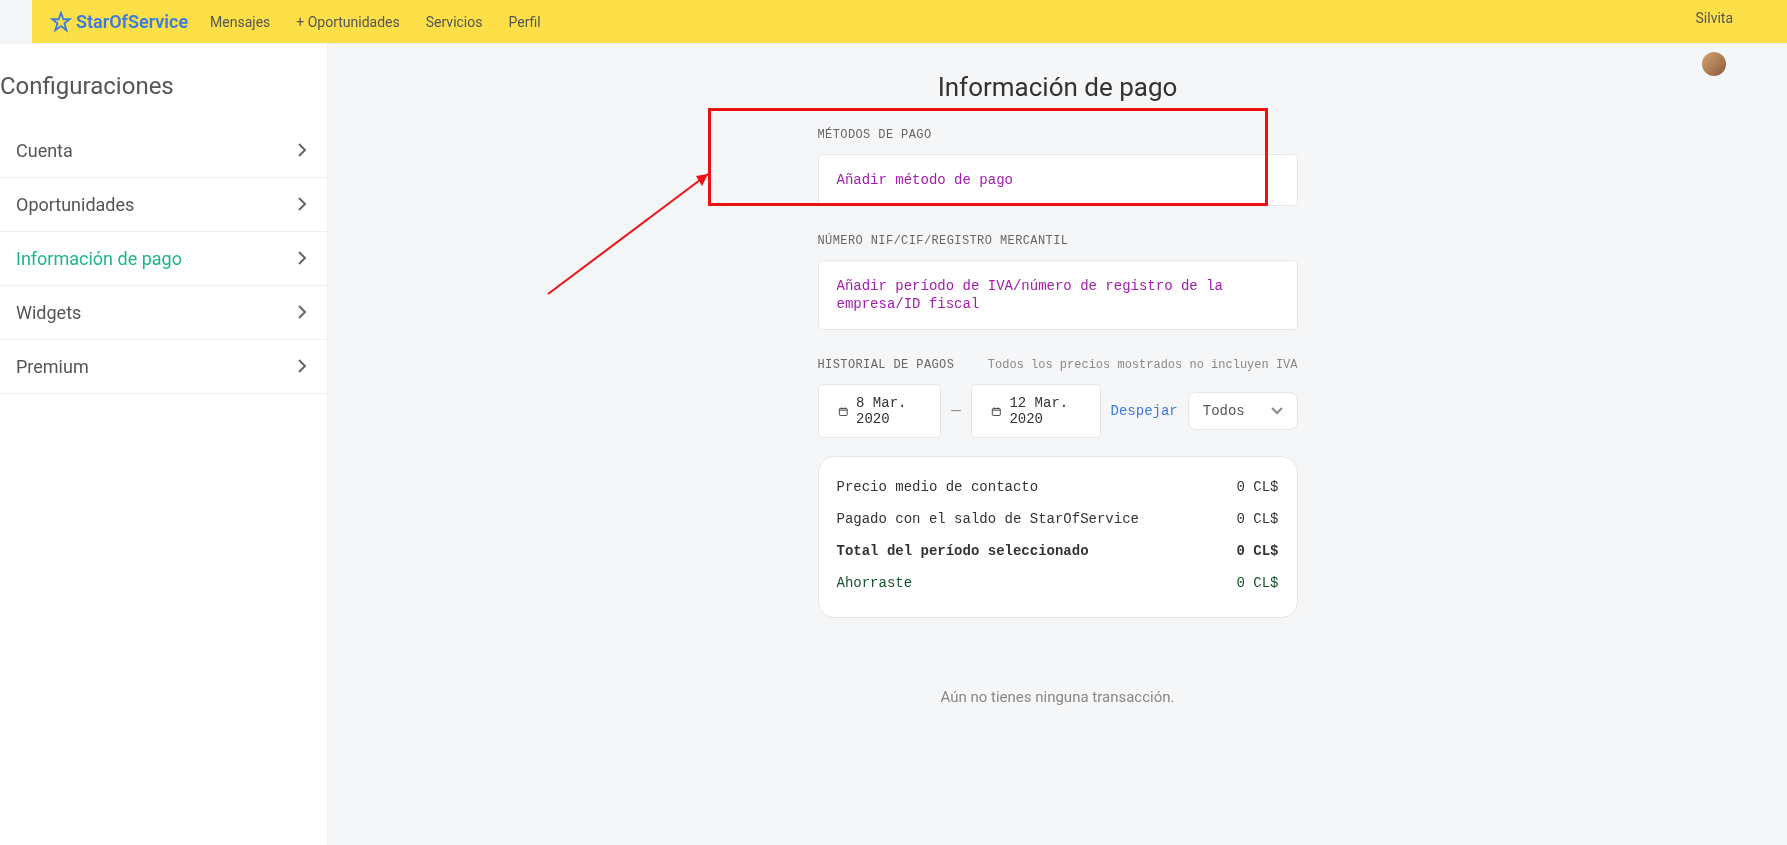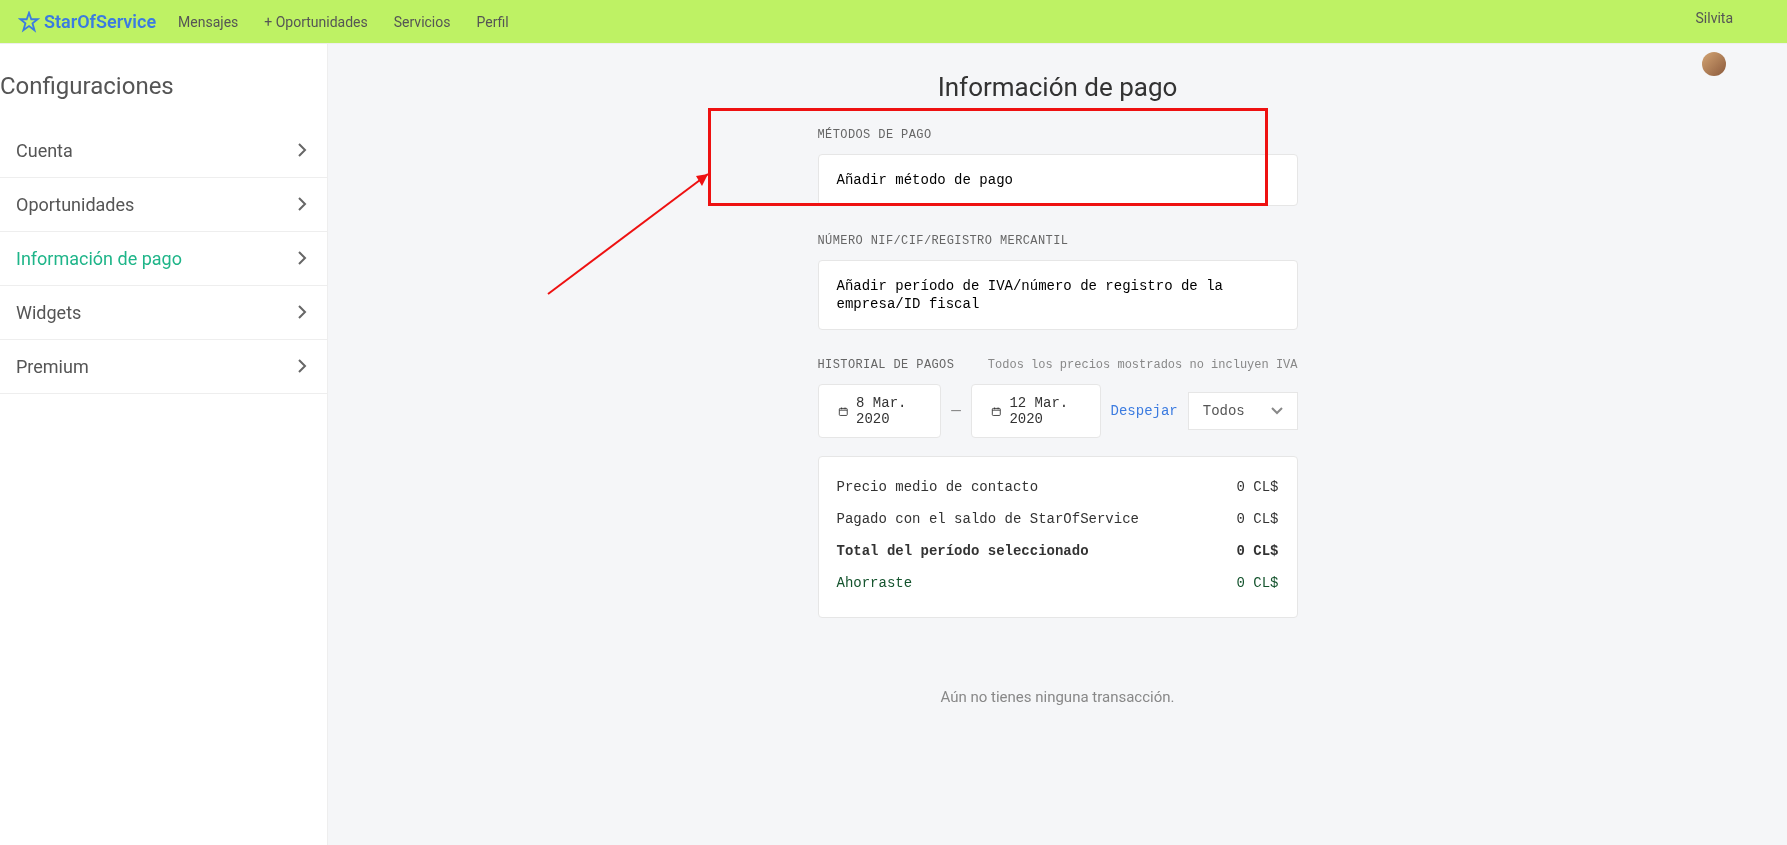--- a/index.html
+++ b/index.html
@@ -5,26 +5,27 @@
     * { margin: 0; padding: 0; box-sizing: border-box; }
     body {
       font-family: -apple-system, BlinkMacSystemFont, 'Segoe UI', Roboto, Helvetica, Arial, sans-serif;
       background: #f5f6f8;
       color: #333;
       width: 1787px;
       height: 845px;
       overflow: hidden;
     }
     .top-nav {
-      background: #bef264;
+      background: #fde047;
       height: 44px;
       display: flex;
       align-items: center;
       padding: 0 18px;
       border-bottom: 1px solid #eee;
+      margin-left: 32px;
     }
     .logo {
       display: flex;
       align-items: center;
       color: #3b7be0;
       font-weight: 600;
       font-size: 18px;
       margin-right: 22px;
     }
     .logo svg { margin-right: 4px; }
@@ -102,21 +103,21 @@
       color: #666;
       letter-spacing: 0.4px;
       margin-bottom: 12px;
     }
     .card {
       background: #fff;
       border: 1px solid #e6e6e6;
       border-radius: 4px;
       padding: 16px 18px;
     }
-    .link-text { color: #000000; font-size: 14px; cursor: pointer; }
+    .link-text { color: #a21caf; font-size: 14px; cursor: pointer; }
     .history-header {
       display: flex;
       justify-content: space-between;
       align-items: center;
       margin-bottom: 12px;
     }
     .history-header .note { font-size: 12px; color: #888; }
     .filter-row {
       display: flex;
       align-items: center;
@@ -124,25 +125,25 @@
       margin-bottom: 18px;
     }
     .date-input {
       display: flex; align-items: center; gap: 8px;
       background: #fff; border: 1px solid #e6e6e6; border-radius: 4px;
       padding: 10px 19px; font-size: 14px; color: #333; cursor: pointer;
     }
     .dash { color: #888; }
     .clear-link { color: #3b7be0; font-size: 14px; cursor: pointer; }
     .select-box {
-      background: #fff; border: 1px solid #e6e6e6; border-radius: 0;
+      background: #fff; border: 1px solid #e6e6e6; border-radius: 8px;
       padding: 10px 14px; font-size: 14px; display: flex; align-items: center;
       justify-content: space-between; width: 140px; cursor: pointer; color: #555;
     }
-    .summary-card { padding: 14px 18px 18px; }
+    .summary-card { padding: 14px 18px 18px; border-radius: 16px; }
     .summary-row {
       display: flex; justify-content: space-between;
       padding: 8px 0; font-size: 14px; color: #333;
     }
     .summary-row.bold { font-weight: 700; }
     .summary-row.green { color: #14532d; text-align: center; }
     .empty-msg { color: #888; font-size: 15px; margin-top: 42px; }
     .annotation-box {
       position: absolute;
       border: 3px solid #e11;

